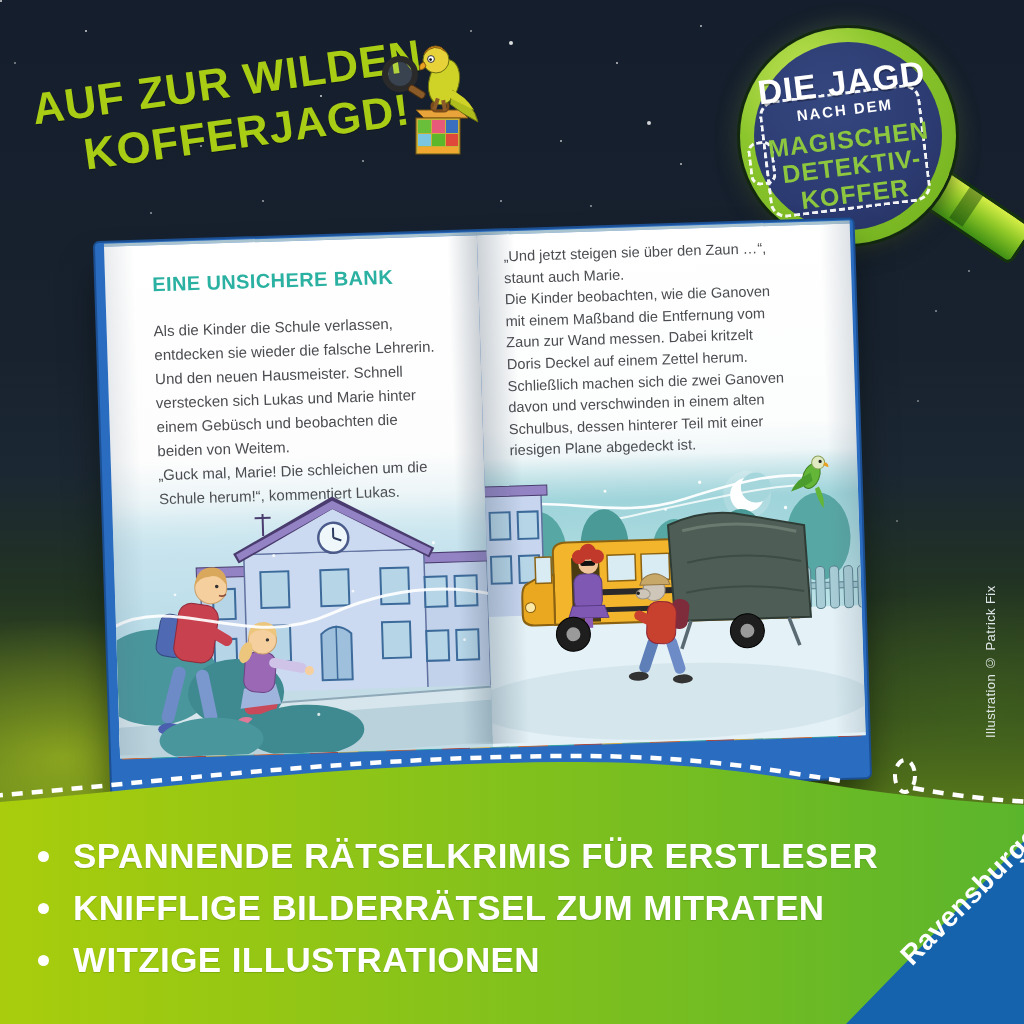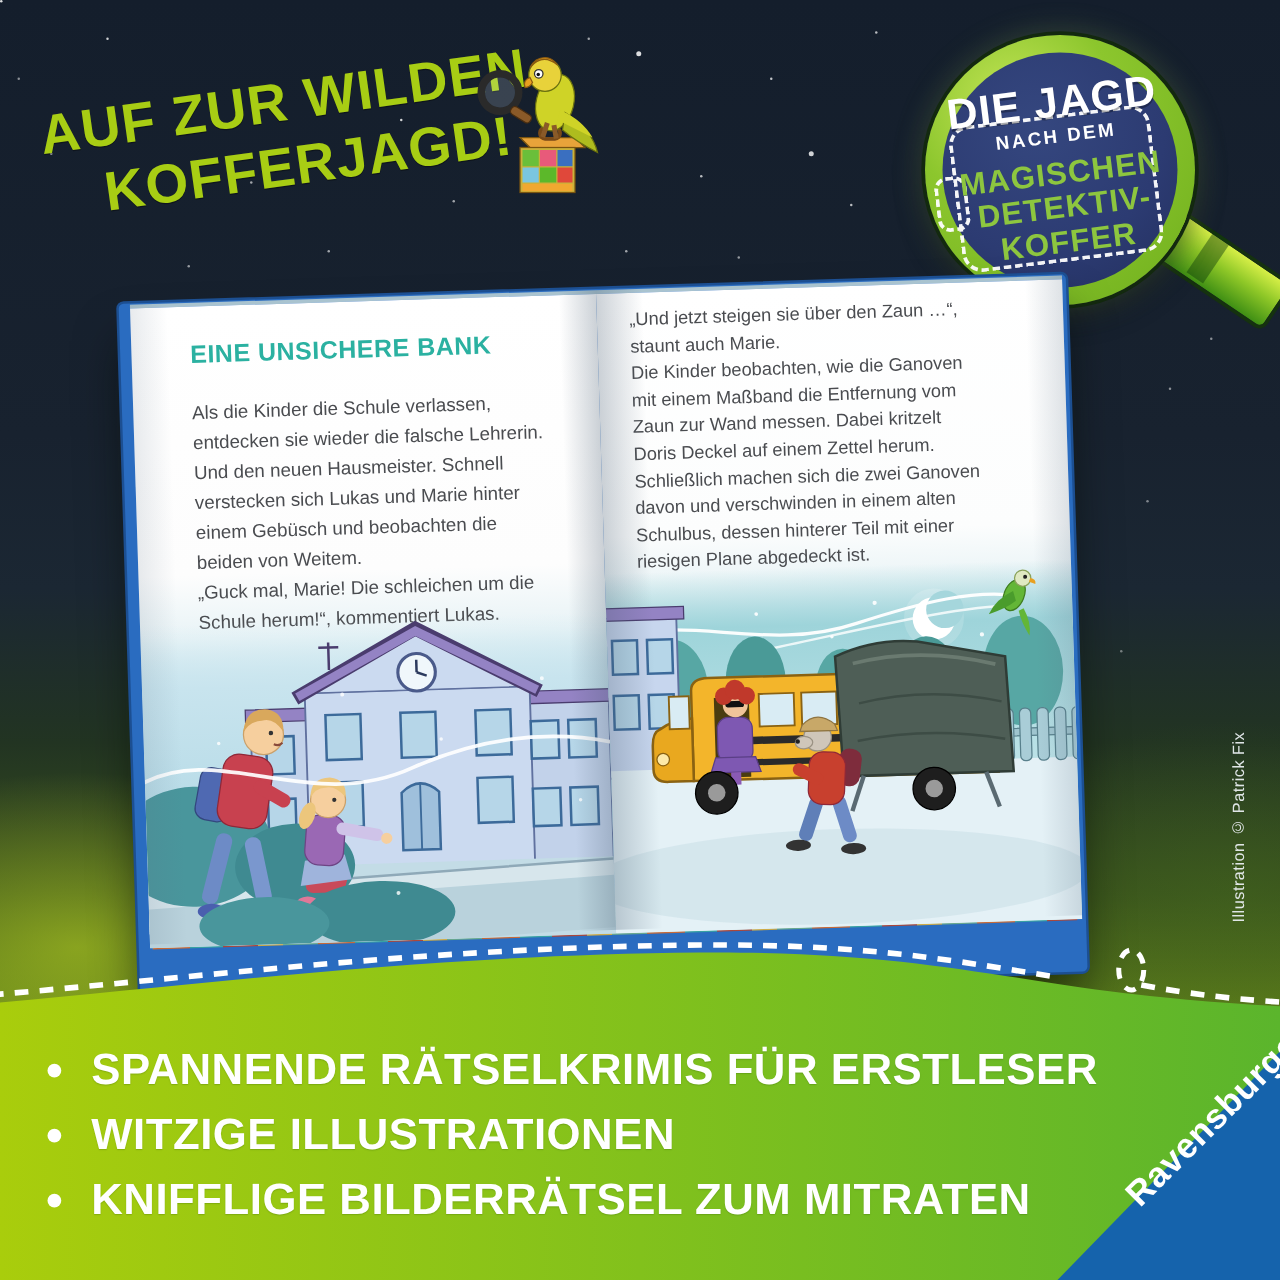--- a/index.html
+++ b/index.html
@@ -426,25 +426,25 @@
     </g>
   </svg>
 
   <div class="features">
     <div class="feature">
       <span class="dot"></span>
       <span class="label">SPANNENDE RÄTSELKRIMIS FÜR ERSTLESER</span>
     </div>
     <div class="feature">
       <span class="dot"></span>
-      <span class="label">WITZIGE ILLUSTRATIONEN</span>
+      <span class="label">KNIFFLIGE BILDERRÄTSEL ZUM MITRATEN</span>
     </div>
     <div class="feature">
       <span class="dot"></span>
-      <span class="label">KNIFFLIGE BILDERRÄTSEL ZUM MITRATEN</span>
+      <span class="label">WITZIGE ILLUSTRATIONEN</span>
     </div>
   </div>
 
   <div class="brand">
     <svg viewBox="0 0 200 200" width="200" height="200">
       <polygon points="22,200 200,17 200,200" fill="#1563ac"></polygon>
     </svg>
     <div class="logo">Ravensburger</div>
   </div>
 </div>

